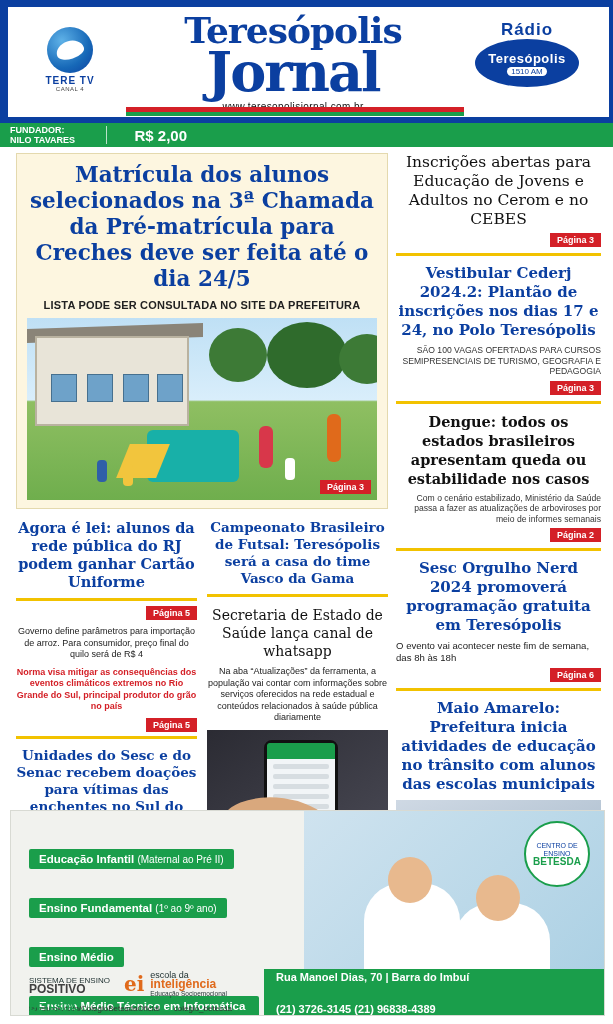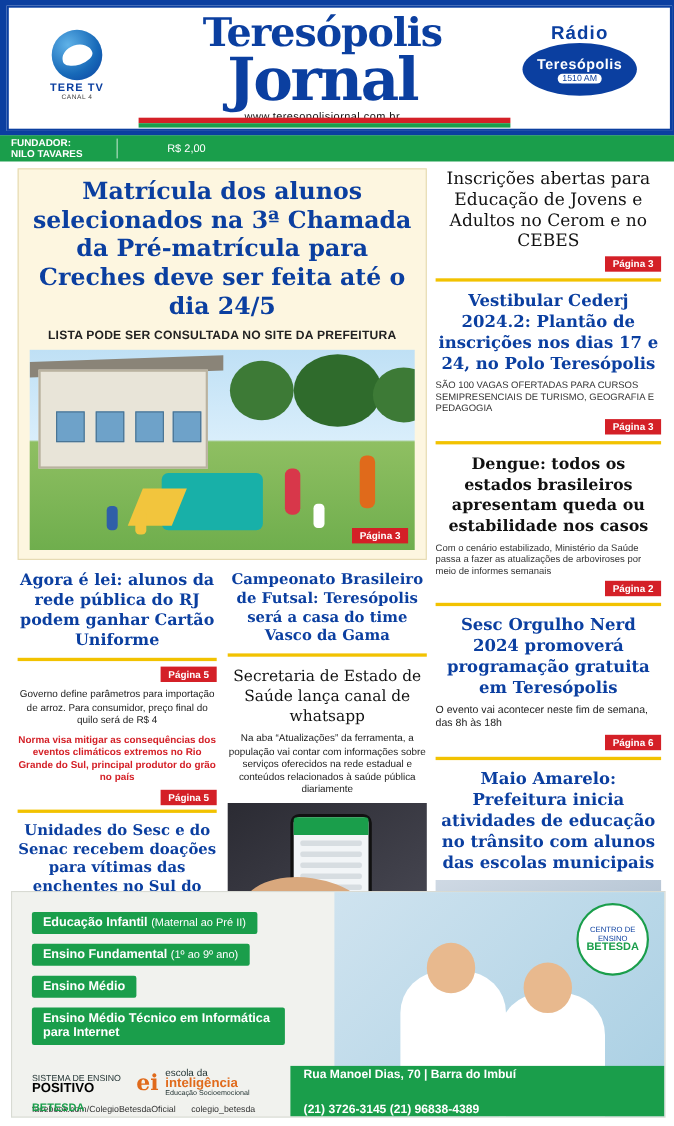--- a/index.html
+++ b/index.html
@@ -73,21 +73,21 @@
   .r-freq{font-size:8px;background:#fff;color:#0b3fa0;border-radius:6px;padding:0 4px;margin-top:1px;}
 
   
   .infobar{
     position:relative;height:24px;background:#1a9e4b;color:#fff;
     display:flex;align-items:center;font-size:9px;
   }
   .ib-founder{width:96px;padding-left:10px;line-height:10px;font-weight:bold;}
   .ib-sep{width:1px;height:18px;background:#fff;opacity:.7;}
   .ib-date{flex:1;text-align:center;font-size:10.5px;font-weight:bold;}
-  .ib-price{width:80px;text-align:right;padding-right:12px;font-size:10px;font-weight:normal;}
+  .ib-price{width:80px;text-align:right;padding-right:12px;font-size:15px;font-weight:bold;}
 
   
   .content{position:relative;width:613px;height:650px;background:#fff;padding-top:4px;box-sizing:border-box;}
   .col-left{position:absolute;left:16px;top:6px;width:372px;}
   .col-right{position:absolute;left:396px;top:6px;width:205px;}
 
   .lead-box{
     background:#fdf6e0;border:1px solid #e4d9ae;padding:8px 10px 8px 10px;
   }
   .lead-title{
@@ -136,21 +136,21 @@
   .deck{font-size:9px;line-height:11.5px;text-align:center;color:#222;margin-top:6px;}
   .deck-red{color:#d42027;font-weight:bold;}
   .tagrow{display:flex;justify-content:flex-end;margin-top:5px;}
 
   .rbox{margin-bottom:8px;}
   .r-head{
     font-family:"DejaVu Serif", serif;
     font-size:15.5px;line-height:19px;text-align:center;color:#111;font-weight:normal;
   }
   .r-head-blue{color:#0b3fa0;font-weight:bold;font-size:15px;line-height:19px;}
-  .r-deck{font-size:8.6px;line-height:10.5px;text-align:left;color:#333;margin-top:5px;}
+  .r-deck{font-size:8.6px;line-height:10.5px;text-align:right;color:#333;margin-top:5px;}
   .r-deck-b{font-size:9.6px;line-height:12px;text-align:left;color:#222;margin-top:5px;}
   .r-rule{height:3px;background:#f2c200;margin-top:6px;}
 
   .whats-photo{
     width:100%;height:128px;background:linear-gradient(145deg,#2b2b33,#4a4a55);
     position:relative;overflow:hidden;margin-top:6px;
   }
   .phone{
     position:absolute;left:50%;top:10px;margin-left:-34px;width:68px;height:112px;
     background:#f2f5f7;border:3px solid #111;border-radius:8px;
@@ -163,27 +163,27 @@
   }
 
   
   .ad{
     position:absolute;left:10px;top:810px;width:593px;height:204px;
     background:#f1f2ee;border:1px solid #d8dad3;overflow:hidden;
   }
   .ad-left{position:absolute;left:18px;top:18px;width:320px;}
   .ad-item{
     background:#1a9e4b;color:#fff;font-size:11.5px;font-weight:bold;
-    padding:4px 10px;margin-bottom:9px;display:inline-block;border-radius:2px;
+    padding:4px 10px;margin-bottom:9px;display:inline-block;border-radius:2px;margin-top:20px;
   }
   .ad-item small{font-weight:normal;font-size:10px;}
   .ad-item.two{line-height:13px;}
   .ad-logos{position:absolute;left:18px;top:160px;width:330px;display:flex;align-items:center;gap:14px;}
   .ad-logo-box{font-size:8px;color:#233;line-height:9px;}
-  .ad-logo-title{font-size:12px;font-weight:bold;color:#000000;}
+  .ad-logo-title{font-size:12px;font-weight:bold;color:#404040;}
   .ei{font-family:"DejaVu Serif",serif;font-size:20px;color:#e06a1b;font-weight:bold;}
   .ad-social{position:absolute;left:18px;top:193px;font-size:8px;color:#333;display:flex;gap:14px;}
   .ad-right{
     position:absolute;right:0;top:0;width:300px;height:204px;
     background:linear-gradient(135deg,#cfe3ef,#a9cfe3);
   }
   .ad-kid{position:absolute;bottom:0;width:96px;height:132px;background:#fff;border-radius:38px 38px 0 0;}
   .ad-face{position:absolute;width:44px;height:46px;border-radius:50%;background:#e8b98e;}
   .ad-addr{
     position:absolute;right:0;bottom:0;width:340px;height:46px;background:#1a9e4b;color:#fff;

